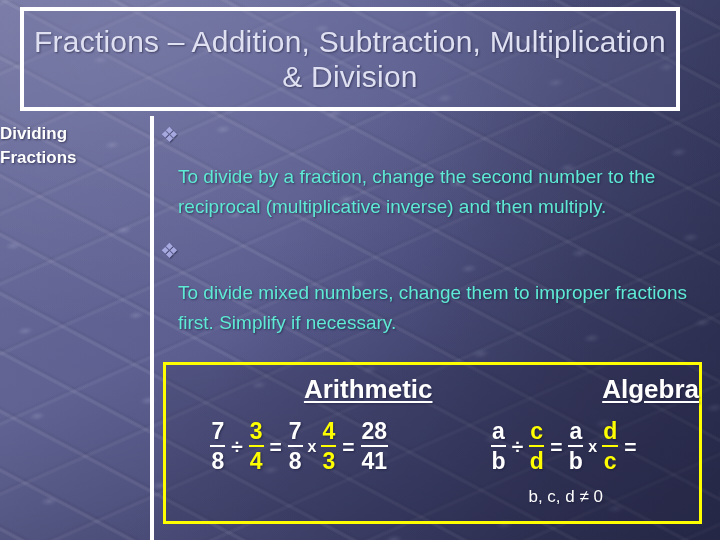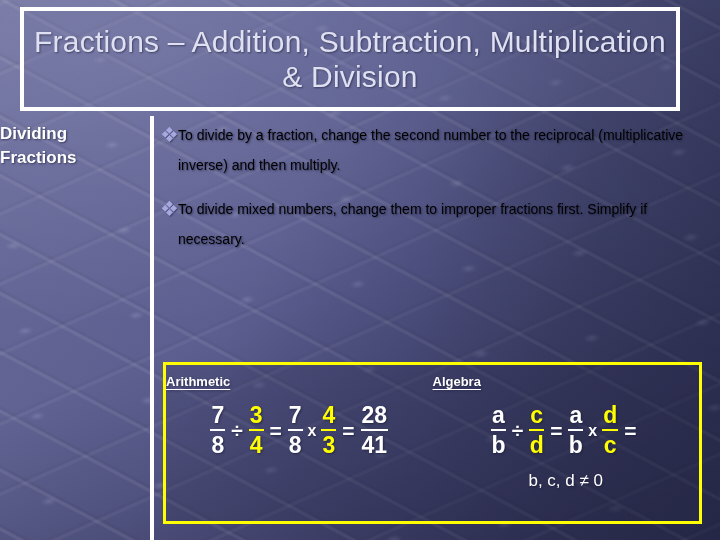--- a/index.html
+++ b/index.html
@@ -139,48 +139,49 @@
   .bullet-glyph {
     flex:0 0 auto;
     width:20px;
     color:#a6a8e0;
     font-size:21px;
     line-height:30px;
     text-shadow:1px 1px 1px rgba(25,26,55,.5);
   }
   .bullet-text {
     flex:1 1 auto;
-    color:#000000;
-    font-size:14px;
+    color:#5eead4;
+    font-size:19px;
     line-height:30px;
     text-shadow:1px 1px 2px rgba(25,26,55,.6);
     margin-left:-2px;
+    margin-top:42px;
   }
 
   
   #formula-box {
     position:absolute;
     left:163px; top:362px;
     width:539px; height:162px;
     border:3px solid #ffff00;
     background:rgba(40,42,74,0.22);
   }
   #formula-grid {
     position:absolute; inset:0;
     display:flex;
   }
   .fcol {
     flex:1 1 50%;
     position:relative;
     padding-top:9px;
   }
   .fhead {
-    text-align:left;
+    text-align:right;
     color:#ffffff;
-    font-size:13px;
+    font-size:26px;
     font-weight:bold;
     text-decoration:underline;
     text-underline-offset:3px;
     text-shadow:1px 1px 2px rgba(25,26,55,.6);
   }
 
   
   .expr {
     display:flex;
     align-items:center;

